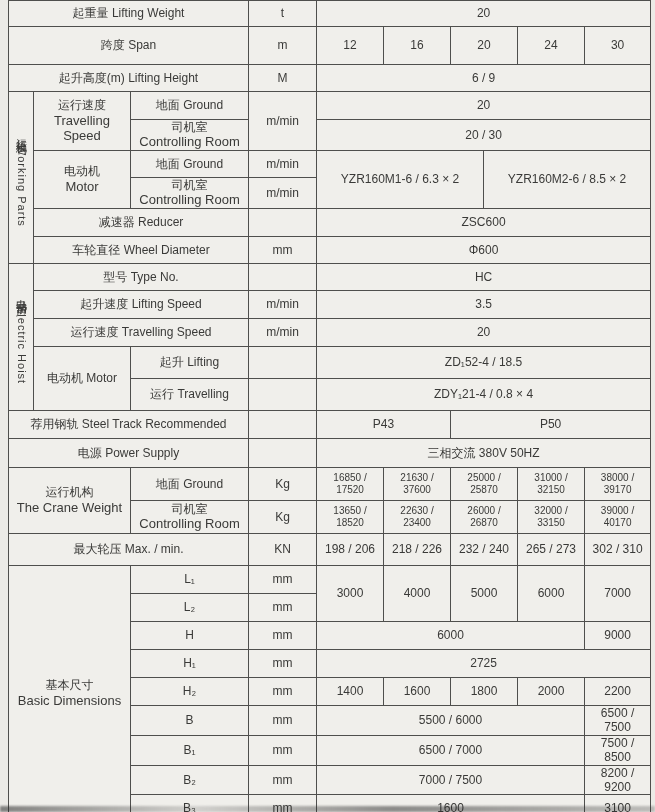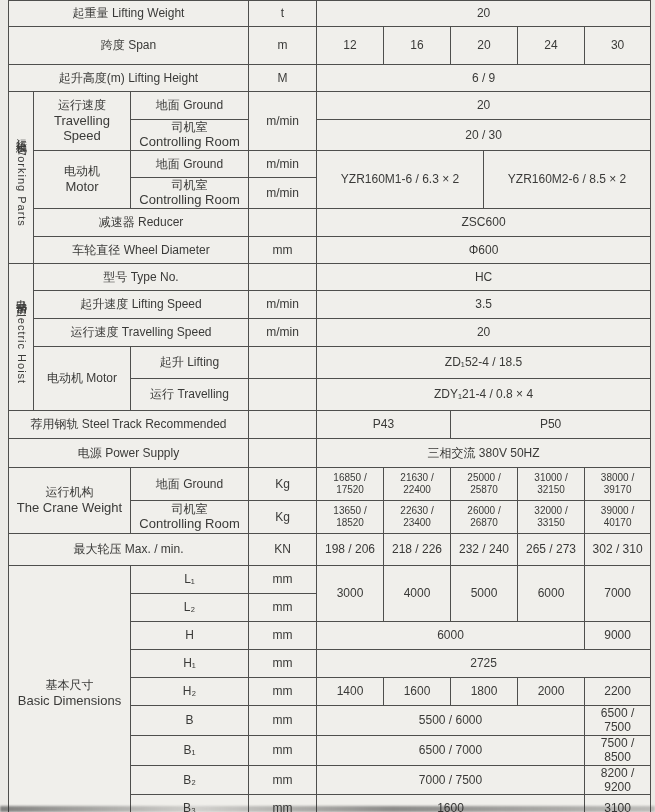--- a/index.html
+++ b/index.html
@@ -193,21 +193,21 @@
       <span class="blk en11">The Crane Weight</span>
     </td>
     <td>地面 Ground</td>
     <td>Kg</td>
     <td class="sm">
           <span class="blk">16850 /</span>
           <span class="blk">17520</span>
         </td>
     <td class="sm">
           <span class="blk">21630 /</span>
-          <span class="blk">22400</span>
+          <span class="blk">37600</span>
         </td>
     <td colspan="2" class="sm">
           <span class="blk">25000 /</span>
           <span class="blk">25870</span>
         </td>
     <td class="sm">
           <span class="blk">31000 /</span>
           <span class="blk">32150</span>
         </td>
     <td class="sm">

